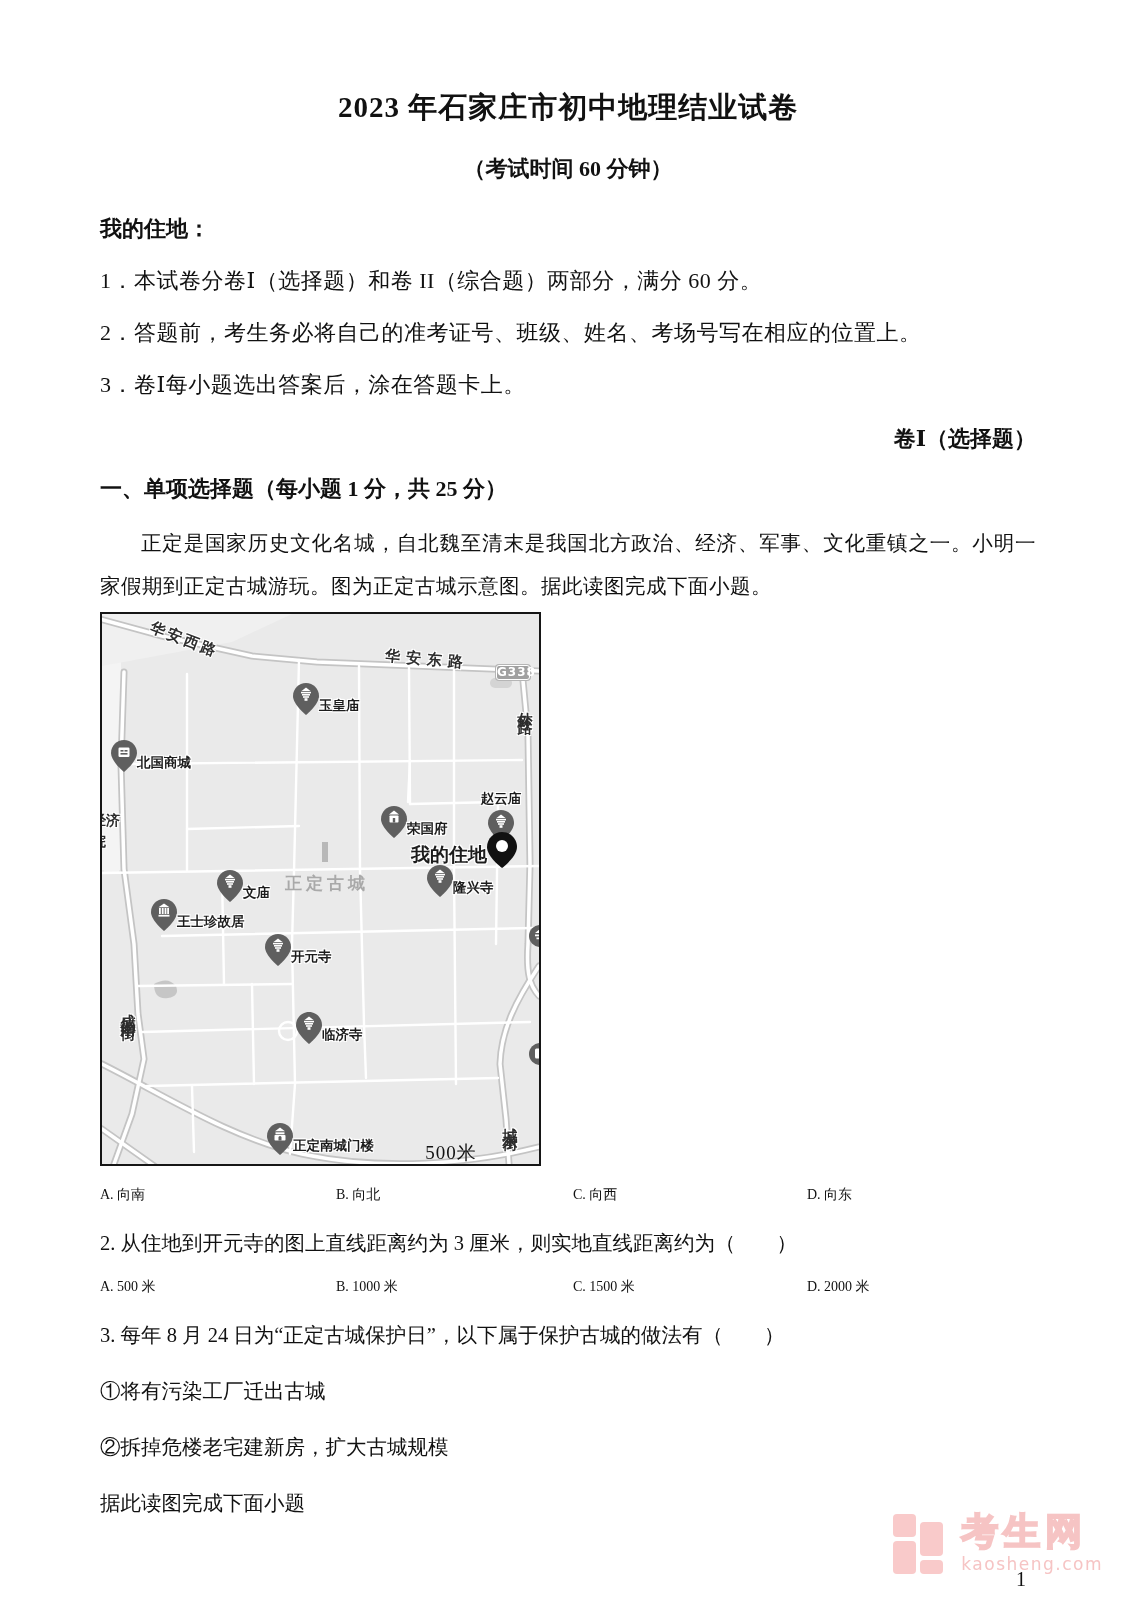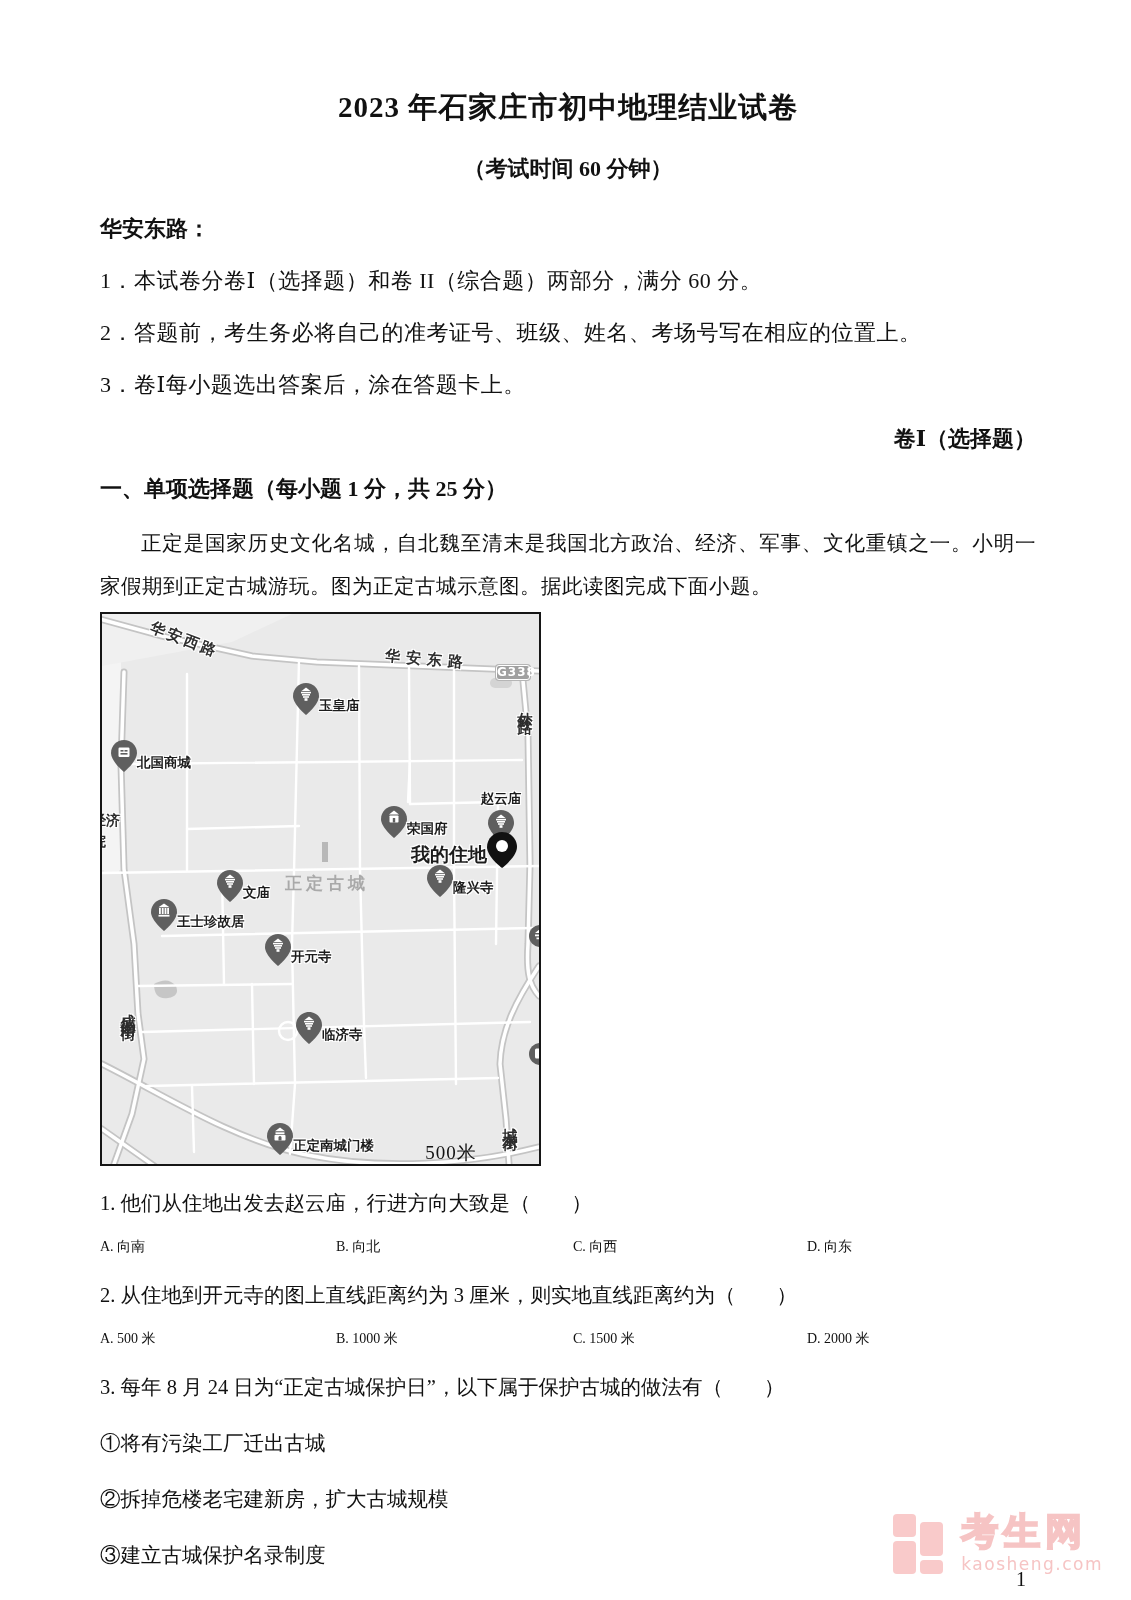--- a/index.html
+++ b/index.html
@@ -68,21 +68,21 @@
   #pagenum{position:absolute;left:1016px;top:1568px;font-size:20px;color:#111;}
 </style>
 </head>
 <body>
 
 <div id="page">
   <div id="content">
 
     <div class="title">2023 年石家庄市初中地理结业试卷</div>
     <div class="subtitle">（考试时间 60 分钟）</div>
-    <div class="notes-heading">华安东路：</div>
+    <div class="notes-heading">我的住地：</div>
     <div class="note">1．本试卷分卷Ⅰ（选择题）和卷 II（综合题）两部分，满分 60 分。</div>
     <div class="note">2．答题前，考生务必将自己的准考证号、班级、姓名、考场号写在相应的位置上。</div>
     <div class="note">3．卷Ⅰ每小题选出答案后，涂在答题卡上。</div>
     <div class="part-heading">卷Ⅰ（选择题）</div>
     <div class="section-heading">一、单项选择题（每小题 1 分，共 25 分）</div>
     <div class="intro">正定是国家历史文化名城，自北魏至清末是我国北方政治、经济、军事、文化重镇之一。小明一家假期到正定古城游玩。图为正定古城示意图。据此读图完成下面小题。</div>
 
     <div id="map">
       <svg class="base" width="437" height="550" viewBox="0 0 437 550">
 
@@ -308,24 +308,20 @@
       </div>
 
       <div class="scale">
         <div class="scale-text">500米</div>
         <svg width="88" height="16" viewBox="0 0 88 16">
           <path d="M2 1 V13 H86 V1" fill="none" stroke="#161616" stroke-width="2.4"></path>
         </svg>
       </div>
     </div>
 
-    <div class="question q1">
-      <span>1.</span>
-      <span>他们从住地出发去赵云庙，行进方向大致是（　　）</span>
-    </div>
     <div class="opt-row">
       <span>A. 向南</span>
       <span>B. 向北</span>
       <span>C. 向西</span>
       <span>D. 向东</span>
     </div>
 
     <div class="question">
       <span>2.</span>
       <span>从住地到开元寺的图上直线距离约为 3 厘米，则实地直线距离约为（　　）</span>
@@ -336,21 +332,21 @@
       <span>C. 1500 米</span>
       <span>D. 2000 米</span>
     </div>
 
     <div class="question">
       <span>3.</span>
       <span>每年 8 月 24 日为“正定古城保护日”，以下属于保护古城的做法有（　　）</span>
     </div>
     <div class="statement">①将有污染工厂迁出古城</div>
     <div class="statement">②拆掉危楼老宅建新房，扩大古城规模</div>
-    <div class="statement">③建立古城保护名录制度</div>
+    <div class="statement">据此读图完成下面小题</div>
   </div>
 
   <div id="watermark">
     <div class="wm-logo">
       <div class="wm-b1"></div>
         <div class="wm-b2"></div>
         <div class="wm-b3"></div>
         <div class="wm-b4"></div>
     </div>
     <div class="wm-texts">

